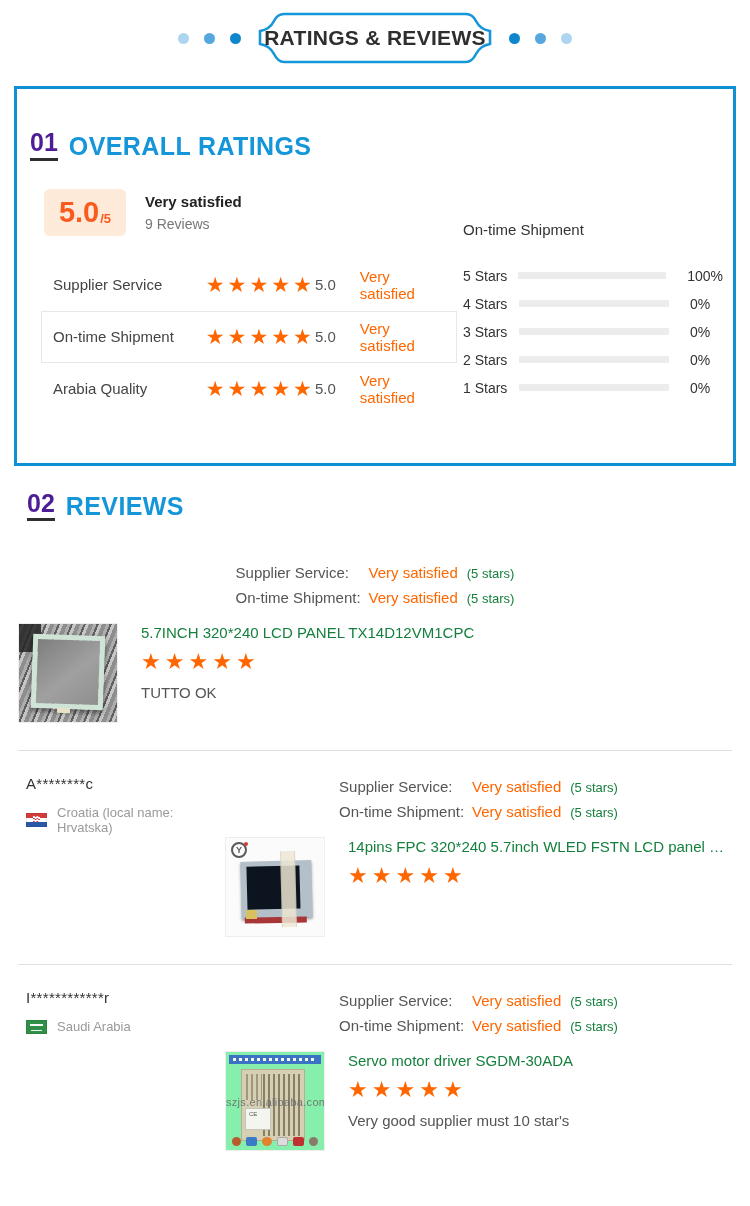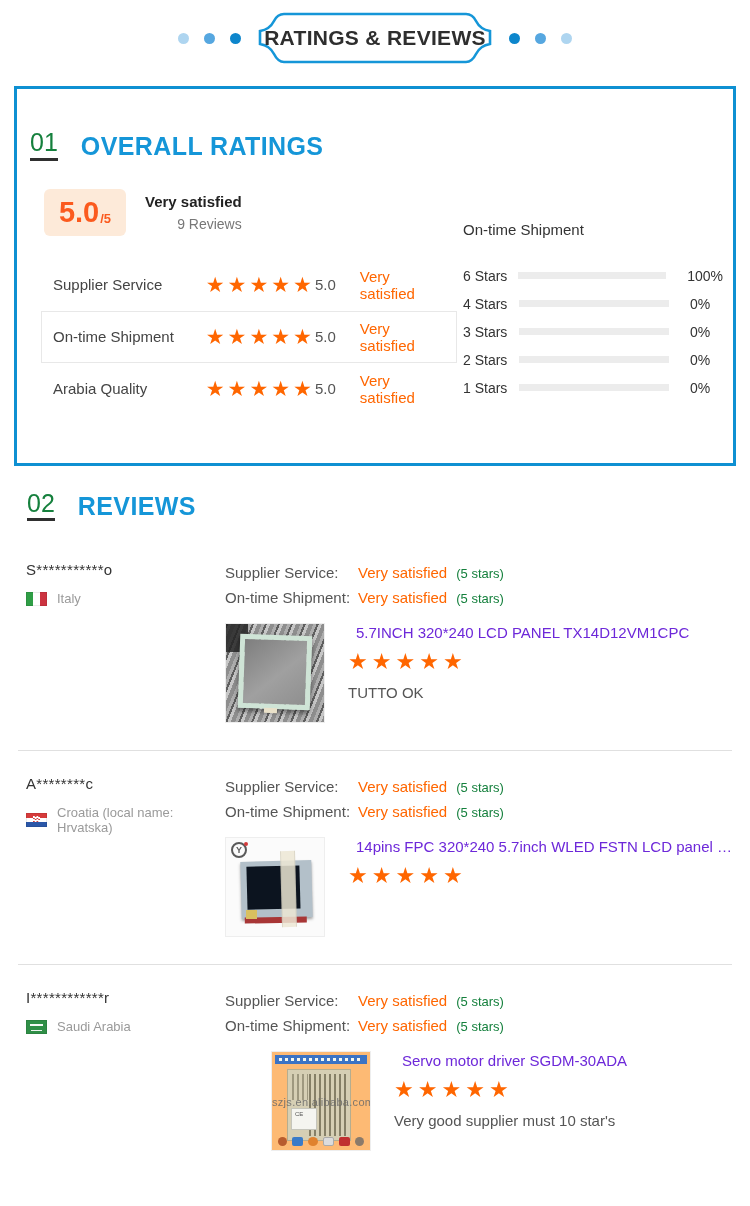--- a/index.html
+++ b/index.html
@@ -21,33 +21,33 @@
   .dots-right .dot:nth-child(3){ background:#aed5f0; }
   .badge { width:236px; height:54px; margin:0 16px; position:relative;
            display:flex; align-items:center; justify-content:center; }
   .badge svg { position:absolute; inset:0; }
   .badge-label { position:relative; font-size:21px; font-weight:bold; color:#2e2e2e; letter-spacing:0.3px; white-space:nowrap; }
 
   
   .overall-box { margin:14px 14px 0; border:3px solid #0e90d2; padding:40px 0 48px; }
   .sec-heading { display:flex; align-items:flex-end; }
   .overall-box .sec-heading { padding-left:13px; }
-  .sec-num { font-size:25px; font-weight:normal; color:#15803d; border-bottom:3px solid #2f2f2f; padding-bottom:1px; margin-right:23px; line-height:1.1; }
+  .sec-num { font-size:25px; font-weight:bold; color:#4c1d95; border-bottom:3px solid #2f2f2f; padding-bottom:1px; margin-right:11px; line-height:1.1; }
   .sec-title { font-size:25px; font-weight:bold; color:#1596d8; letter-spacing:0.4px; line-height:1.2; }
 
   .overall-content { display:flex; margin-top:28px; padding:0 10px 0 24px; }
   .left-col { width:452px; }
   .score-row { display:flex; margin-left:3px; }
   .score-box { width:82px; height:47px; background:#fdead9; border-radius:6px;
                display:flex; align-items:center; justify-content:center; }
   .score-val { font-size:29px; font-weight:bold; color:#fb5a1e; line-height:1; }
   .score-suffix { font-size:13px; font-weight:bold; color:#fb5a1e; margin-left:1px; margin-top:12px; }
   .score-meta { margin-left:19px; padding-top:4px; }
   .score-label { font-size:15px; font-weight:bold; color:#222; }
-  .score-count { font-size:14px; color:#777; margin-top:6px;text-align:right; }
+  .score-count { font-size:14px; color:#777; margin-top:6px; }
 
   .rating-rows { margin-top:23px; }
   .rating-row { display:flex; align-items:center; height:52px; padding:0 11px; border:1px solid transparent; }
   .rating-row.hl { border-color:#e8e8e8; }
   .r-label { width:160px; font-size:15px; color:#444; }
   .r-stars { width:112px; font-size:21px; color:#ff6600; letter-spacing:3px; line-height:1; }
   .r-value { width:47px; font-size:15px; color:#555; }
   .r-text  { font-size:15px; color:#ff6600; }
 
   .right-col { width:260px; margin-left:6px; padding-top:32px; }
@@ -73,31 +73,31 @@
 
   .flag-italy   { background:linear-gradient(90deg,#2f9e46 0 33.4%,#fff 33.4% 66.6%,#cc3340 66.6%); }
   .flag-croatia { background:linear-gradient(180deg,#d63b3b 0 33%,#fff 33% 66%,#2b57a8 66%); }
   .flag-croatia::after { content:""; position:absolute; left:7px; top:3px; width:7px; height:6px;
           background:conic-gradient(#d04040 0 25%,#fff 0 50%,#d04040 0 75%,#fff 0) 0 0/3.5px 3px; }
   .flag-saudi { background:#2f8f47; }
   .flag-saudi::before { content:""; position:absolute; left:4px; top:4px; width:13px; height:2px; background:rgba(255,255,255,0.95); }
   .flag-saudi::after  { content:""; position:absolute; left:5px; bottom:3px; width:11px; height:1px; background:rgba(255,255,255,0.9); }
 
   .rev-right { flex:1; }
-  .rev-rating-line { display:flex; align-items:baseline; line-height:24px; }
+  .rev-rating-line { display:flex; align-items:baseline; line-height:24px;justify-content:center; }
   .rl-label { width:133px; font-size:15px; color:#555; flex-shrink:0; }
   .rl-value { font-size:15px; color:#ff6600; }
   .rl-note { font-size:13px; color:#15803d; margin-left:9px; }
 
   .product-row { display:flex; margin-top:12px; }
   .p-img { width:100px; height:100px; flex-shrink:0; position:relative; overflow:hidden;
            border:1px solid #eee; cursor:pointer; }
   .p-info { margin-left:23px; padding-top:1px; }
-  .p-title { font-size:15px; color:#6d28d9; cursor:pointer; max-width:380px;
-             white-space:nowrap; overflow:hidden; text-overflow:ellipsis;margin-left:8px; }
+  .p-title { font-size:15px; color:#15803d; cursor:pointer; max-width:380px;
+             white-space:nowrap; overflow:hidden; text-overflow:ellipsis; }
   .p-stars { font-size:22px; color:#ff6600; letter-spacing:4px; line-height:1; margin-top:10px; }
   .p-comment { font-size:15px; color:#555; margin-top:11px; max-width:385px; }
 
   
   .img-lcd1 { background:repeating-linear-gradient(112deg,#5f5f5f 0 2px,#c6c6c6 2px 5px,#8e8e8e 5px 9px,#adadad 9px 12px); }
   .img-lcd1 .corner { position:absolute; left:0; top:0; width:22px; height:28px; background:#242424; opacity:0.85; }
   .img-lcd1 .panel { position:absolute; left:13px; top:11px; width:72px; height:74px; transform:rotate(2deg);
                      background:linear-gradient(140deg,#7e7e7e,#a0a0a0 55%,#8f8f8f);
                      border:5px solid #cfe4d6; box-shadow:0 3px 5px rgba(0,0,0,0.45); }
   .img-lcd1 .tab { position:absolute; left:38px; bottom:9px; width:13px; height:5px; background:#e9e1c9; transform:rotate(2deg); }
@@ -109,21 +109,21 @@
   .img-lcd2 .logo::after { content:""; position:absolute; right:-3px; top:-2px; width:4px; height:4px; border-radius:50%; background:#d33a3a; }
   .img-lcd2 .pcb { position:absolute; left:15px; top:23px; width:71px; height:57px; background:#b3c0c9;
                    transform:rotate(-1.5deg); box-shadow:0 2px 3px rgba(0,0,0,0.35); }
   .img-lcd2 .pcb::after { content:""; position:absolute; left:3px; bottom:-5px; width:62px; height:6px; background:#a83636; transform:rotate(0.5deg); }
   .img-lcd2 .screen { position:absolute; left:6px; top:5px; width:53px; height:43px; background:#0c141f; }
   .img-lcd2 .tape { position:absolute; left:55px; top:13px; width:15px; height:76px;
                     background:rgba(236,230,211,0.85); transform:rotate(-1.5deg);
                     border-left:1px solid rgba(0,0,0,0.08); border-right:1px solid rgba(0,0,0,0.08); }
   .img-lcd2 .ytape { position:absolute; left:20px; bottom:17px; width:11px; height:9px; background:#d9c060; }
 
-  .img-servo { background:#fdba74;margin-left:46px; }
+  .img-servo { background:#86efac; }
   .img-servo .topbar { position:absolute; left:3px; top:3px; right:3px; height:9px; background:#3b73c4;
                        overflow:hidden; }
   .img-servo .topbar::after { content:""; position:absolute; left:4px; top:3px; right:4px; height:3px;
                        background:repeating-linear-gradient(90deg,rgba(255,255,240,0.95) 0 3px,transparent 3px 6px); }
   .img-servo .unit { position:absolute; left:15px; top:17px; width:64px; height:72px;
                      background:#d6cfb4; border:1px solid #b5ad8f; }
   .img-servo .unit::before { content:""; position:absolute; right:3px; top:4px; width:38px; height:62px;
                      background:repeating-linear-gradient(90deg,#6b654d 0 2px,transparent 2px 5px); opacity:0.75; }
   .img-servo .unit::after { content:""; position:absolute; left:4px; top:4px; width:16px; height:26px;
                      background:repeating-linear-gradient(90deg,#7a745c 0 2px,transparent 2px 5px); opacity:0.6; }
@@ -203,21 +203,21 @@
           <span class="r-value">5.0</span>
           <span class="r-text">Very satisfied</span>
         </div>
       </div>
     </div>
 
     <div class="right-col">
       <div class="hist-title">On-time Shipment</div>
       <div class="hist-rows">
         <div class="hist-row">
-          <span class="h-label">6 Stars</span>
+          <span class="h-label">5 Stars</span>
           <span class="h-track"><span class="h-fill" style="width: 100%;"></span></span>
           <span class="h-pct">100%</span>
         </div>
         <div class="hist-row">
           <span class="h-label">4 Stars</span>
           <span class="h-track"><span class="h-fill" style="width: 0%;"></span></span>
           <span class="h-pct">0%</span>
         </div>
         <div class="hist-row">
           <span class="h-label">3 Stars</span>
@@ -240,27 +240,20 @@
 </div>
 
 <div class="sec-heading reviews-heading">
   <span class="sec-num">02</span>
   <span class="sec-title">REVIEWS</span>
 </div>
 
 <div class="reviews">
 
   <div class="review">
-    <div class="rev-left">
-      <div class="rev-user">S***********o</div>
-      <div class="country-row">
-        <span class="flag flag-italy"></span>
-        <span class="country">Italy</span>
-      </div>
-    </div>
     <div class="rev-right">
       <div class="rev-rating-line">
         <span class="rl-label">Supplier Service:</span>
         <span class="rl-value">Very satisfied</span>
         <span class="rl-note">(5 stars)</span>
       </div>
       <div class="rev-rating-line">
         <span class="rl-label">On-time Shipment:</span>
         <span class="rl-value">Very satisfied</span>
         <span class="rl-note">(5 stars)</span>

